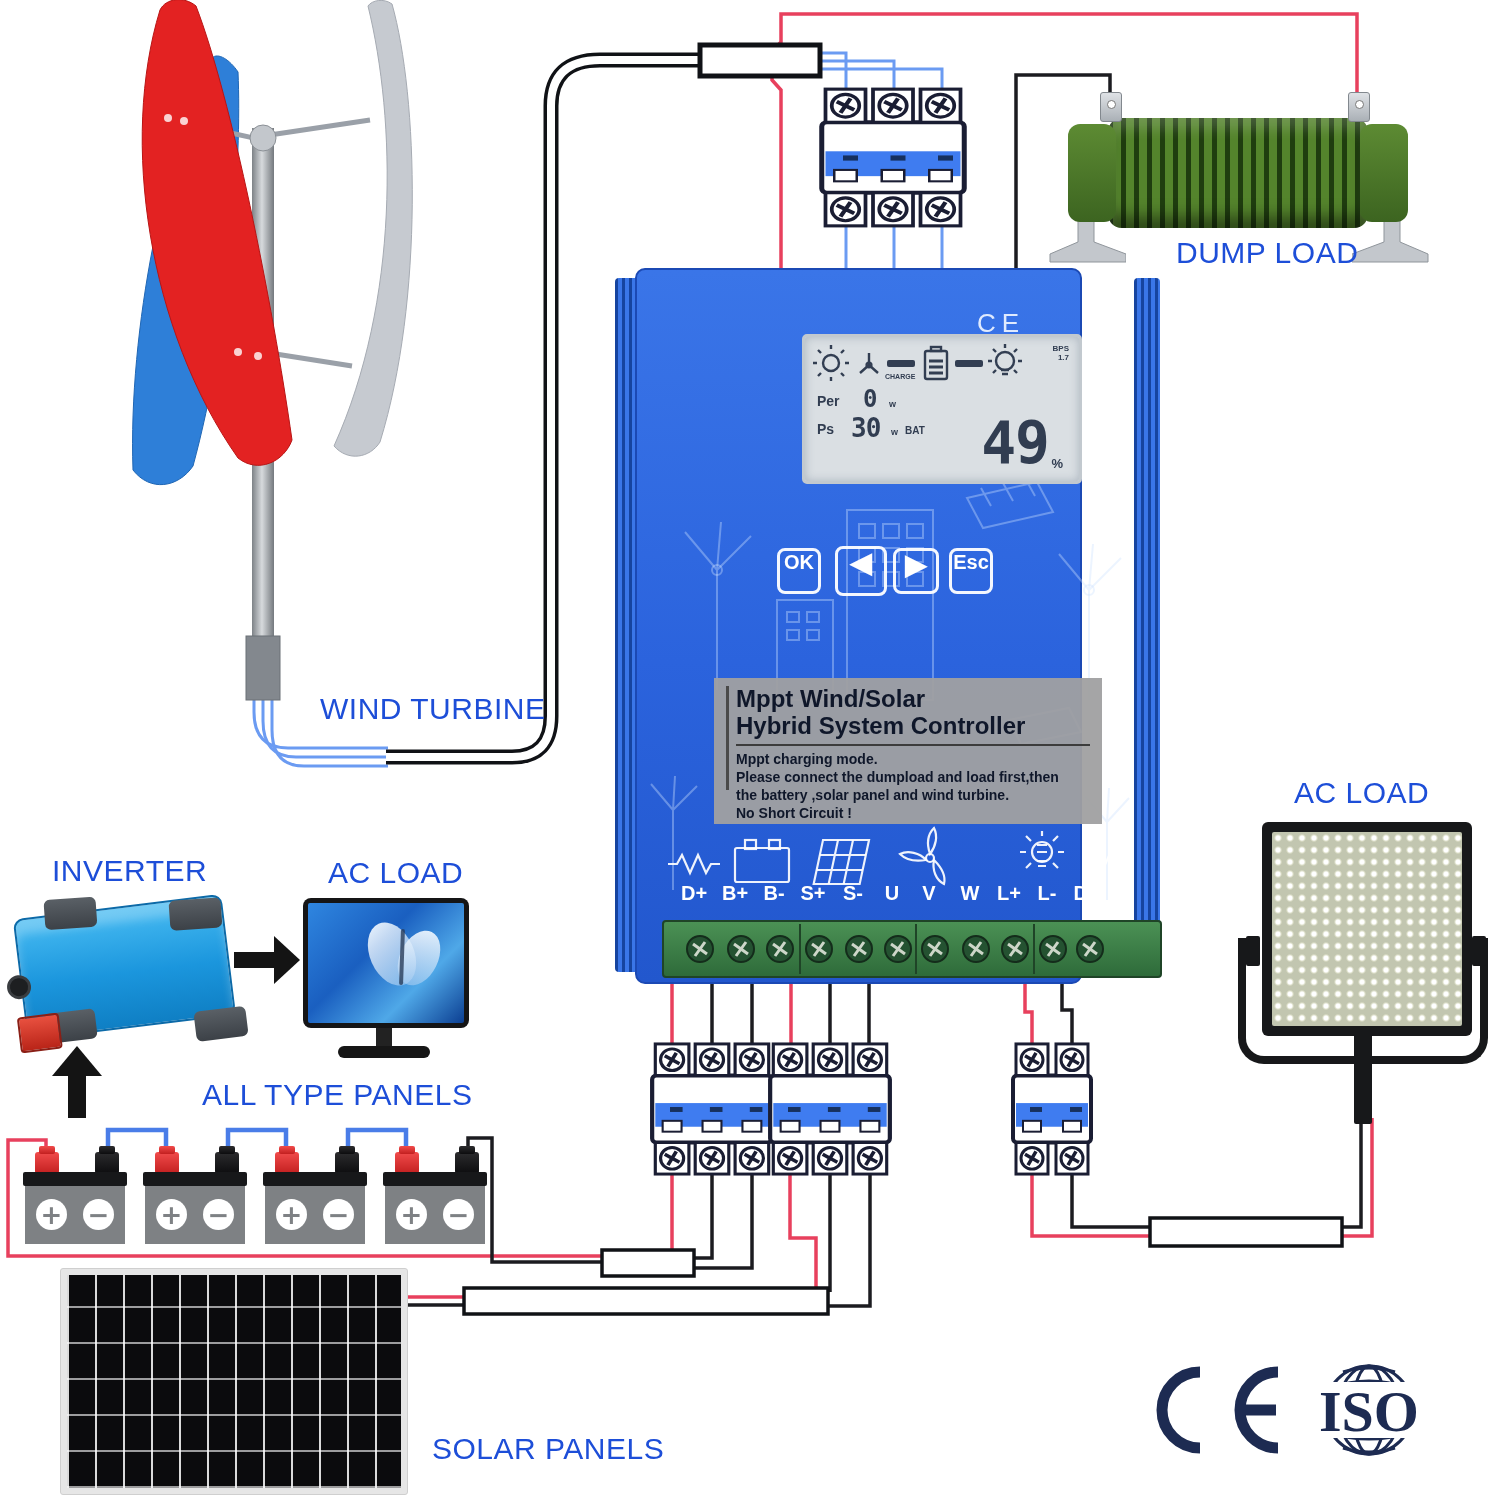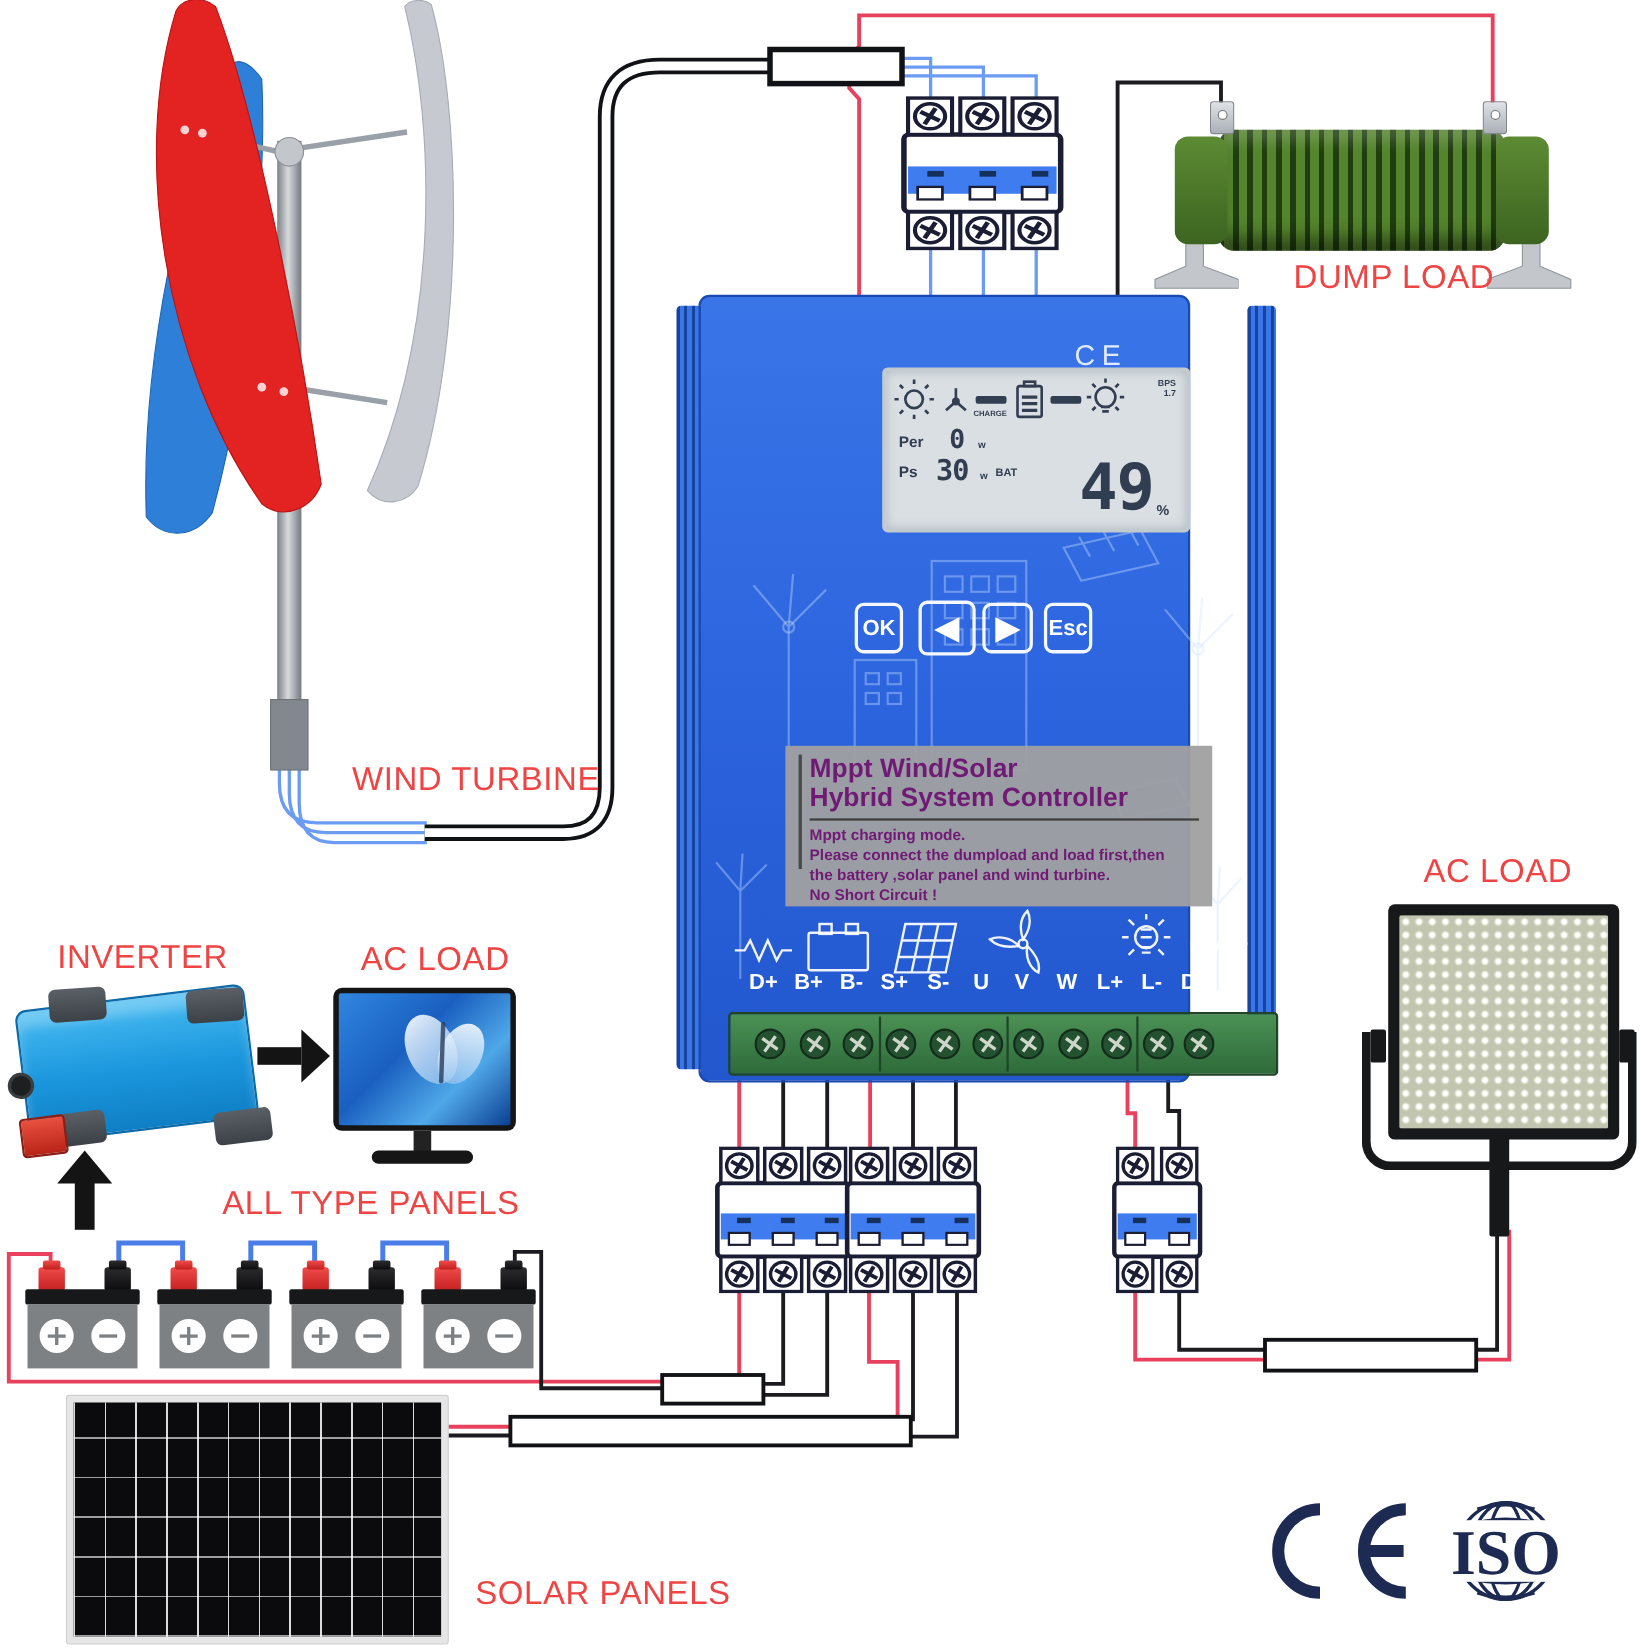--- a/index.html
+++ b/index.html
@@ -1,43 +1,43 @@
 <!DOCTYPE html>
 <html><head>
 <meta charset="utf-8">
 <style>
   html,body{margin:0;padding:0;background:#fff;font-family:"Liberation Sans",sans-serif;}
   #canvas{position:relative;width:1492px;height:1500px;background:#ffffff;overflow:hidden;}
   .abs{position:absolute;}
-  .lbl{position:absolute;font:400 30px "Liberation Sans",sans-serif;color:#ef4444;letter-spacing:.5px;white-space:nowrap;}
+  .lbl{position:absolute;font:400 30px "Liberation Sans",sans-serif;color:#1d4ed8;letter-spacing:.5px;white-space:nowrap;}
 
   
   .controller{position:absolute;left:615px;top:268px;width:545px;height:716px;}
   .fin{position:absolute;top:10px;width:26px;height:694px;border-radius:4px;
        background:repeating-linear-gradient(90deg,#16449f 0 3px,#3a76e8 3px 7px);}
   .fin.left{left:0;}.fin.right{right:0;}
   .ctrl-face{position:absolute;left:20px;top:0;width:447px;height:716px;border-radius:10px;
        background:linear-gradient(180deg,#3a75e8 0%,#2b63dd 55%,#2257cd 100%);
        border:2px solid #1b49b4;box-sizing:border-box;}
   .ce-mark{position:absolute;right:55px;top:38px;font:300 26px "Liberation Sans",sans-serif;
        color:rgba(232,240,255,.95);letter-spacing:6px;}
   .lcd{position:absolute;left:165px;top:64px;width:280px;height:150px;background:#dadfe3;
        border-radius:5px;border:3px solid #c2c9cf;box-sizing:border-box;box-shadow:inset 0 0 10px rgba(90,110,130,.35);color:#313d51;}
   .lcd-lab{position:absolute;font:700 14px "Liberation Sans",sans-serif;}
   .seg{font-family:"DejaVu Sans Mono",monospace;font-weight:700;letter-spacing:-1px;}
   .lcd-small{font:700 9px "Liberation Sans",sans-serif;}
   .lcd-corner{position:absolute;right:10px;top:8px;font:700 8px "Liberation Sans",sans-serif;line-height:1.1;text-align:right;}
   .soc{position:absolute;right:30px;bottom:4px;font-size:58px;}
   .soc-unit{position:absolute;right:16px;bottom:10px;font:700 13px "Liberation Sans",sans-serif;}
-  .btn{position:absolute;display:flex;align-items:center;justify-content:center;
+  .btn{position:absolute;display:flex;justify-content:center;
        border:3px solid rgba(255,255,255,.95);border-radius:8px;color:#fff;
        font:700 20px "Liberation Sans",sans-serif;background:transparent;box-sizing:border-box;}
   .btn .tri{font-size:28px;line-height:1;}
   .gray-panel{position:absolute;left:77px;top:408px;width:388px;height:146px;
-       background:rgba(160,160,161,.95);color:#701a75;padding:8px 12px 4px 22px;box-sizing:border-box;}
+       background:rgba(160,160,161,.95);color:#0f172a;padding:8px 12px 4px 22px;box-sizing:border-box;}
   .gray-panel:before{content:"";position:absolute;left:12px;top:8px;bottom:34px;width:3px;background:#4a4a4a;}
   .gp-title{font:700 24px "Liberation Sans",sans-serif;line-height:1.12;}
   .gp-hr{border:none;border-top:2px solid #3c3c3c;margin:4px 0 4px 0;}
   .gp-note{font:700 14px "Liberation Sans",sans-serif;line-height:1.3;}
   .term-strip{position:absolute;left:25px;top:650px;width:500px;height:58px;border-radius:4px;
        background:linear-gradient(180deg,#4b9155,#2e6b3a);border:2px solid #1f4427;box-sizing:border-box;}
   .term-label{position:absolute;top:612px;transform:translateX(-50%);
        font:700 20px "Liberation Sans",sans-serif;color:#fff;}
 
   

